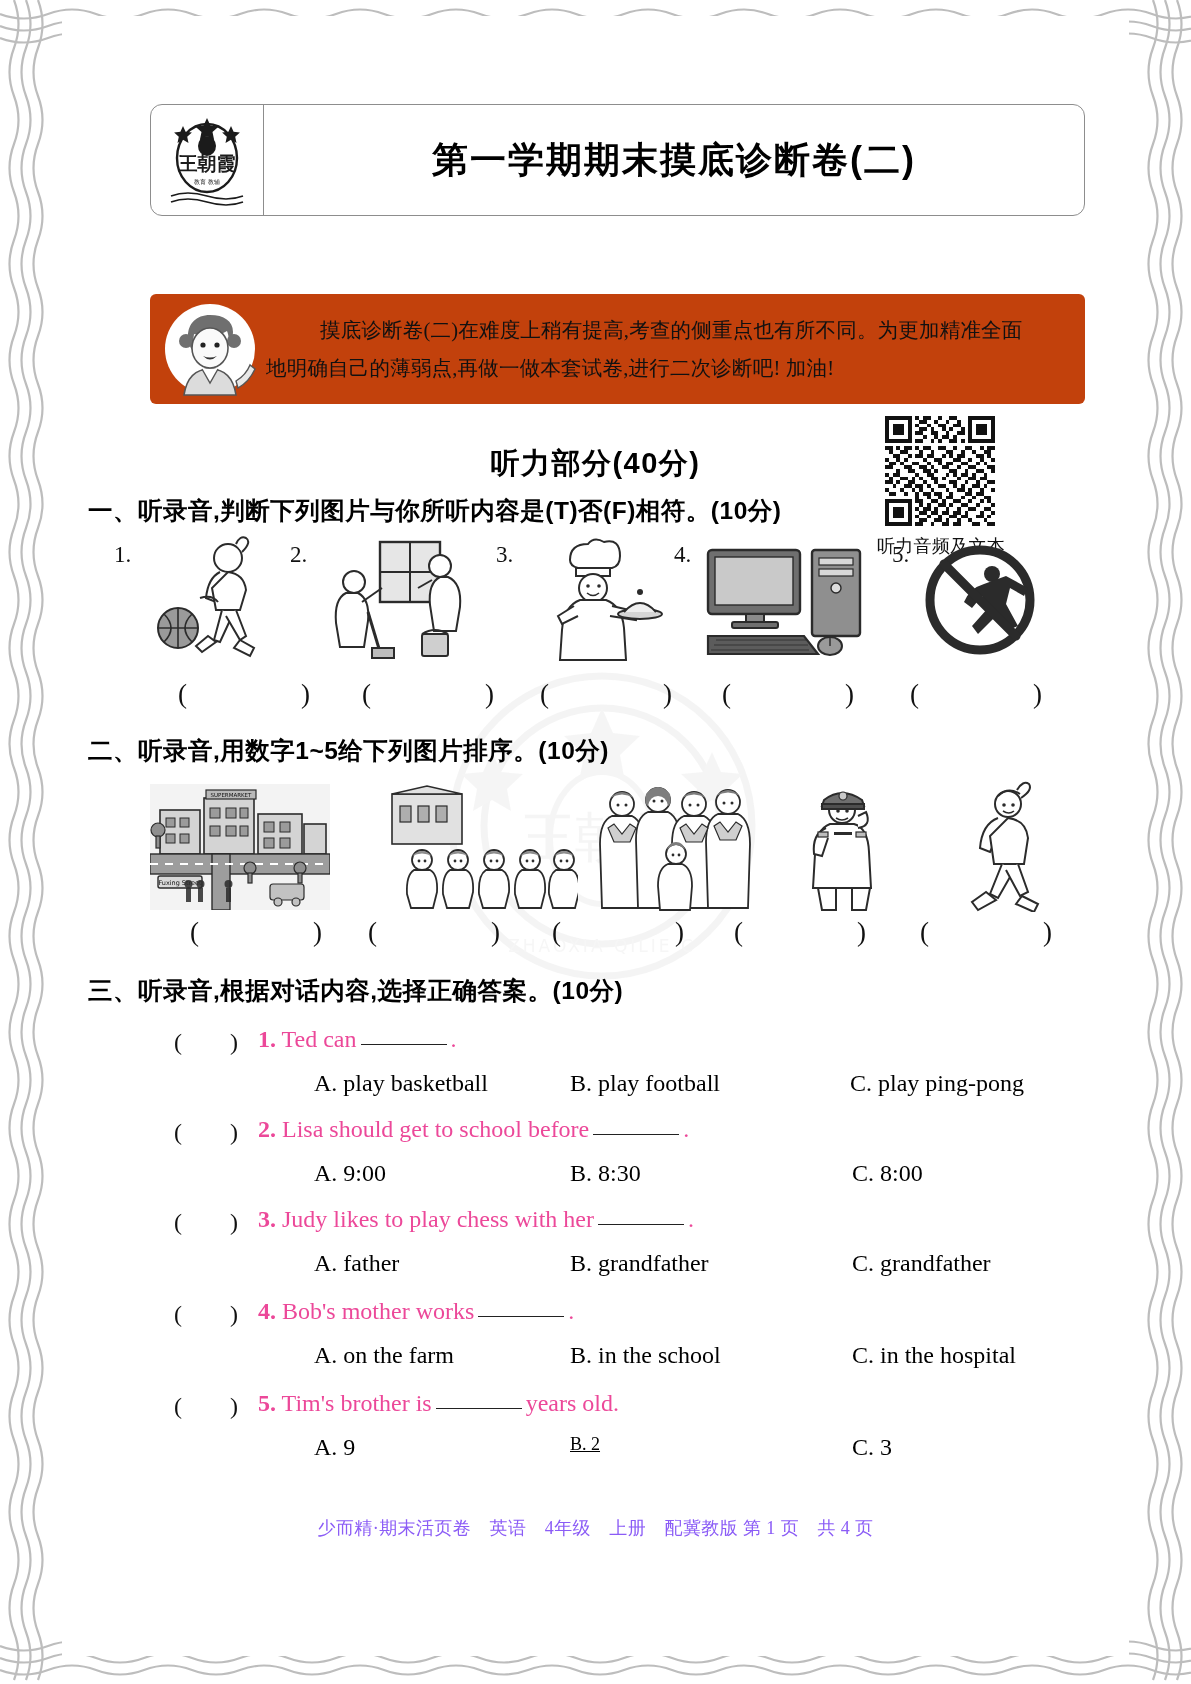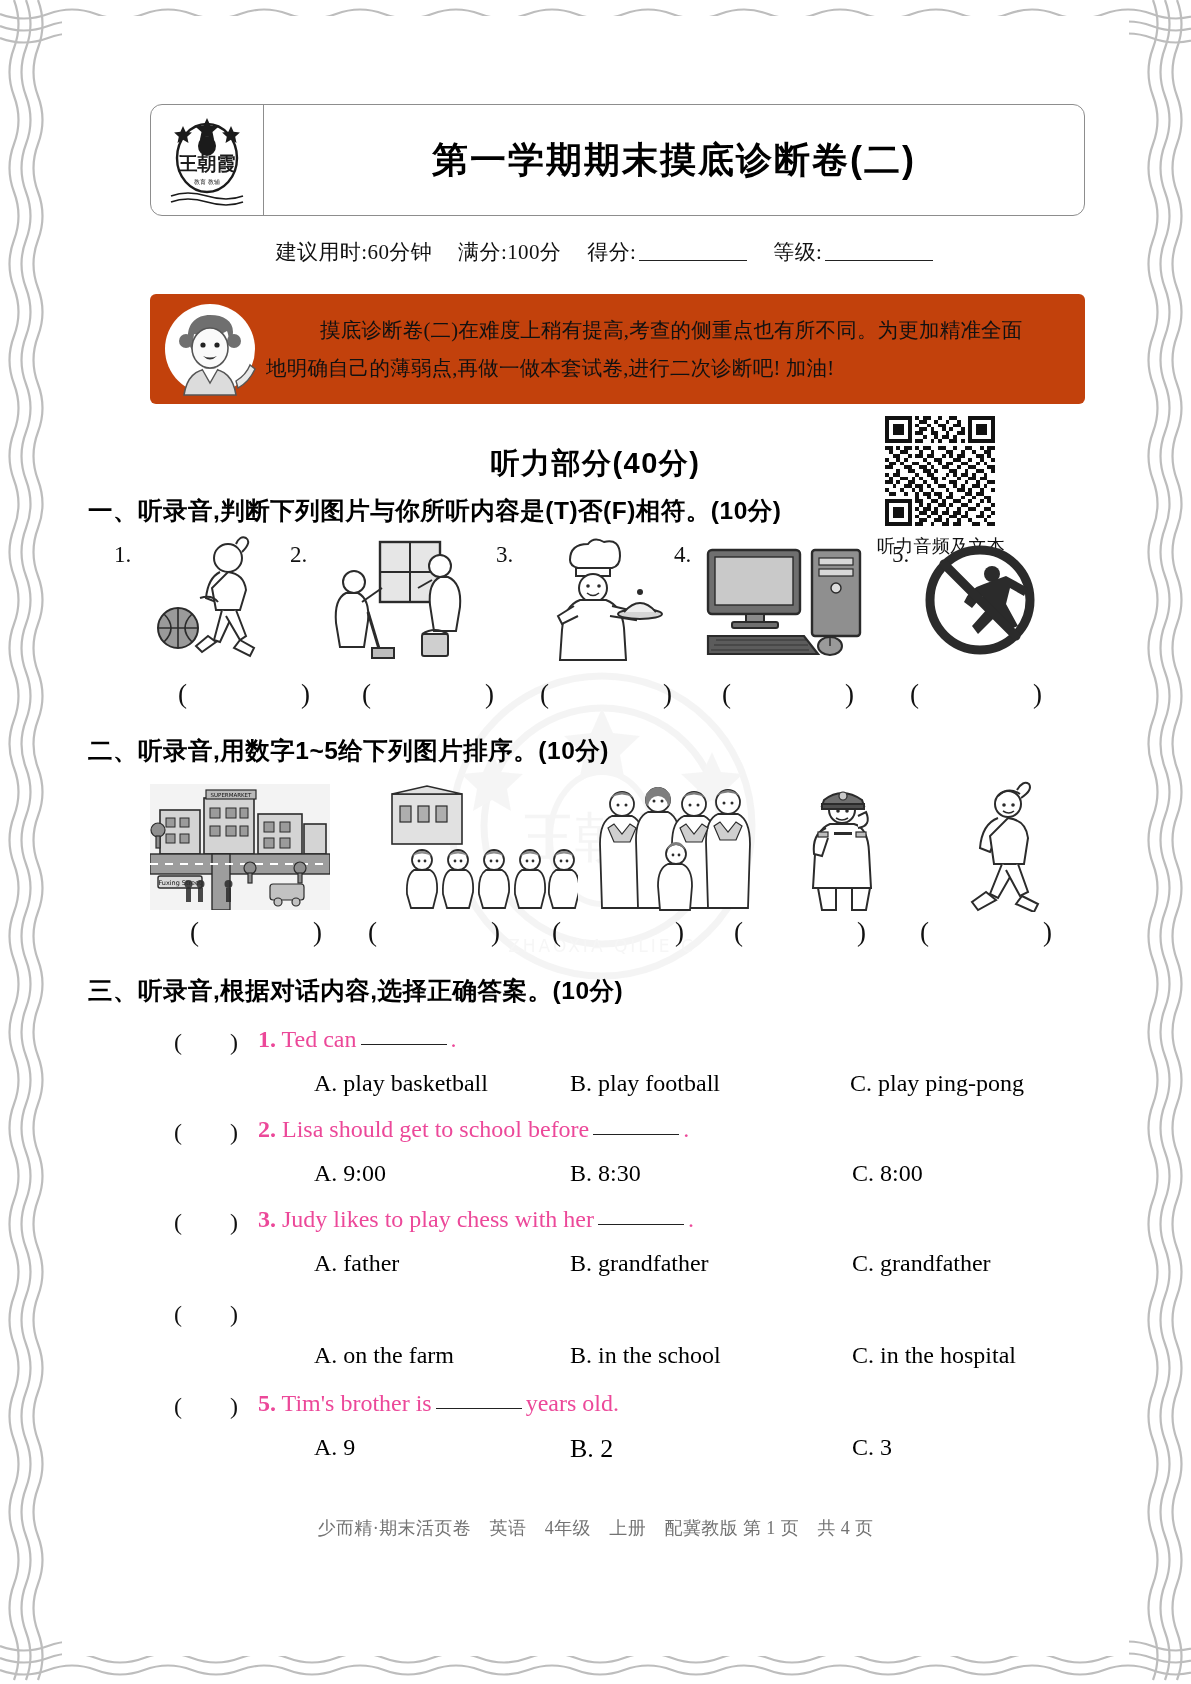--- a/index.html
+++ b/index.html
@@ -204,21 +204,21 @@
   }
   .mc-opt{position:absolute;}
 
   
   .footer{
     position:absolute;
     left:0; top:1500px;
     width:1067px;
     text-align:center;
     font-size:18px;
-    color:#737373;
+    color:#8b5cf6;
     letter-spacing:.4px;
   }
   .footer .fpage{font-weight:normal;}
 
   
   .watermark{
     position:absolute;
     left:370px;top:640px;
     width:340px;height:340px;
     opacity:.28;
@@ -286,32 +286,20 @@
           <path d="M8 84 Q 24 78 44 84 T 80 84"></path>
           <path d="M8 90 Q 24 84 44 90 T 80 90"></path>
         </g>
       </svg>
     </div>
     <div class="title-cell">
       <span class="paper-title">第一学期期末摸底诊断卷(二)</span>
     </div>
   </div>
 
-  <div class="meta-line">
-    <span class="meta-item">建议用时:60分钟</span>
-    <span class="meta-item">满分:100分</span>
-    <span class="meta-item blank">
-      <span>得分:</span>
-      <span class="meta-rule"></span>
-    </span>
-    <span class="meta-item blank">
-      <span>等级:</span>
-      <span class="meta-rule"></span>
-    </span>
-  </div>
 
   <div class="tip-band">
     <svg class="tip-avatar" viewBox="0 0 96 96">
       <circle cx="48" cy="48" r="45" fill="#fff"></circle>
       <g fill="#6f6f6f">
         <path d="M48 14c-14 0-22 9-22 21 0 6 2 11 4 14l2-16c8 2 26 2 33-3 2 4 2 13 2 13 3-4 4-8 4-12 0-11-9-17-23-17z"></path>
         <circle cx="24" cy="40" r="7"></circle>
         <circle cx="72" cy="40" r="7"></circle>
       </g>
       <ellipse cx="48" cy="47" rx="18" ry="20" fill="#fafafa" stroke="#555" stroke-width="1.6"></ellipse>
@@ -880,33 +868,37 @@
       <span class="mc-num">3.</span>
       <span>Judy likes to play chess with her</span><span class="mc-blank"></span><span>.</span>
     </span>
     <span class="mc-opt" style="left:252px;top:44px;font-size:24px;">A. father</span>
     <span class="mc-opt" style="left:508px;top:44px;font-size:24px;">B. grandfather</span>
     <span class="mc-opt" style="left:790px;top:44px;font-size:24px;">C. grandfather</span>
   </div>
 
   <div class="mc-item" style="top:1282px;height:88px;">
     <span class="mc-paren" style="top:0;">(　　)</span>
+    <span class="mc-stem" style="left:196px;top:0;">
+      <span class="mc-num">4.</span>
+      <span>Bob's mother works</span><span class="mc-blank"></span><span>.</span>
+    </span>
     <span class="mc-opt" style="left:252px;top:44px;font-size:24px;">A. on the farm</span>
     <span class="mc-opt" style="left:508px;top:44px;font-size:24px;">B. in the school</span>
     <span class="mc-opt" style="left:790px;top:44px;font-size:24px;">C. in the hospital</span>
   </div>
 
   <div class="mc-item" style="top:1374px;height:88px;">
     <span class="mc-paren" style="top:0;">(　　)</span>
     <span class="mc-stem" style="left:196px;top:0;">
       <span class="mc-num">5.</span>
       <span>Tim's brother is</span><span class="mc-blank"></span><span>years old.</span>
     </span>
     <span class="mc-opt" style="left:252px;top:44px;font-size:24px;">A. 9</span>
-    <span class="mc-opt" style="left:508px;top:44px;font-size:26px;">B. 2</span>
+    <span class="mc-opt" style="left:508px;top:44px;font-size:18px;text-decoration:underline;">B. 2</span>
     <span class="mc-opt" style="left:790px;top:44px;font-size:24px;">C. 3</span>
   </div>
 
   <div class="footer">
     <span>少而精·期末活页卷　英语　4年级　上册　配冀教版</span>
     <span class="fpage">第 1 页　共 4 页</span>
   </div>
 
 </div>
 

